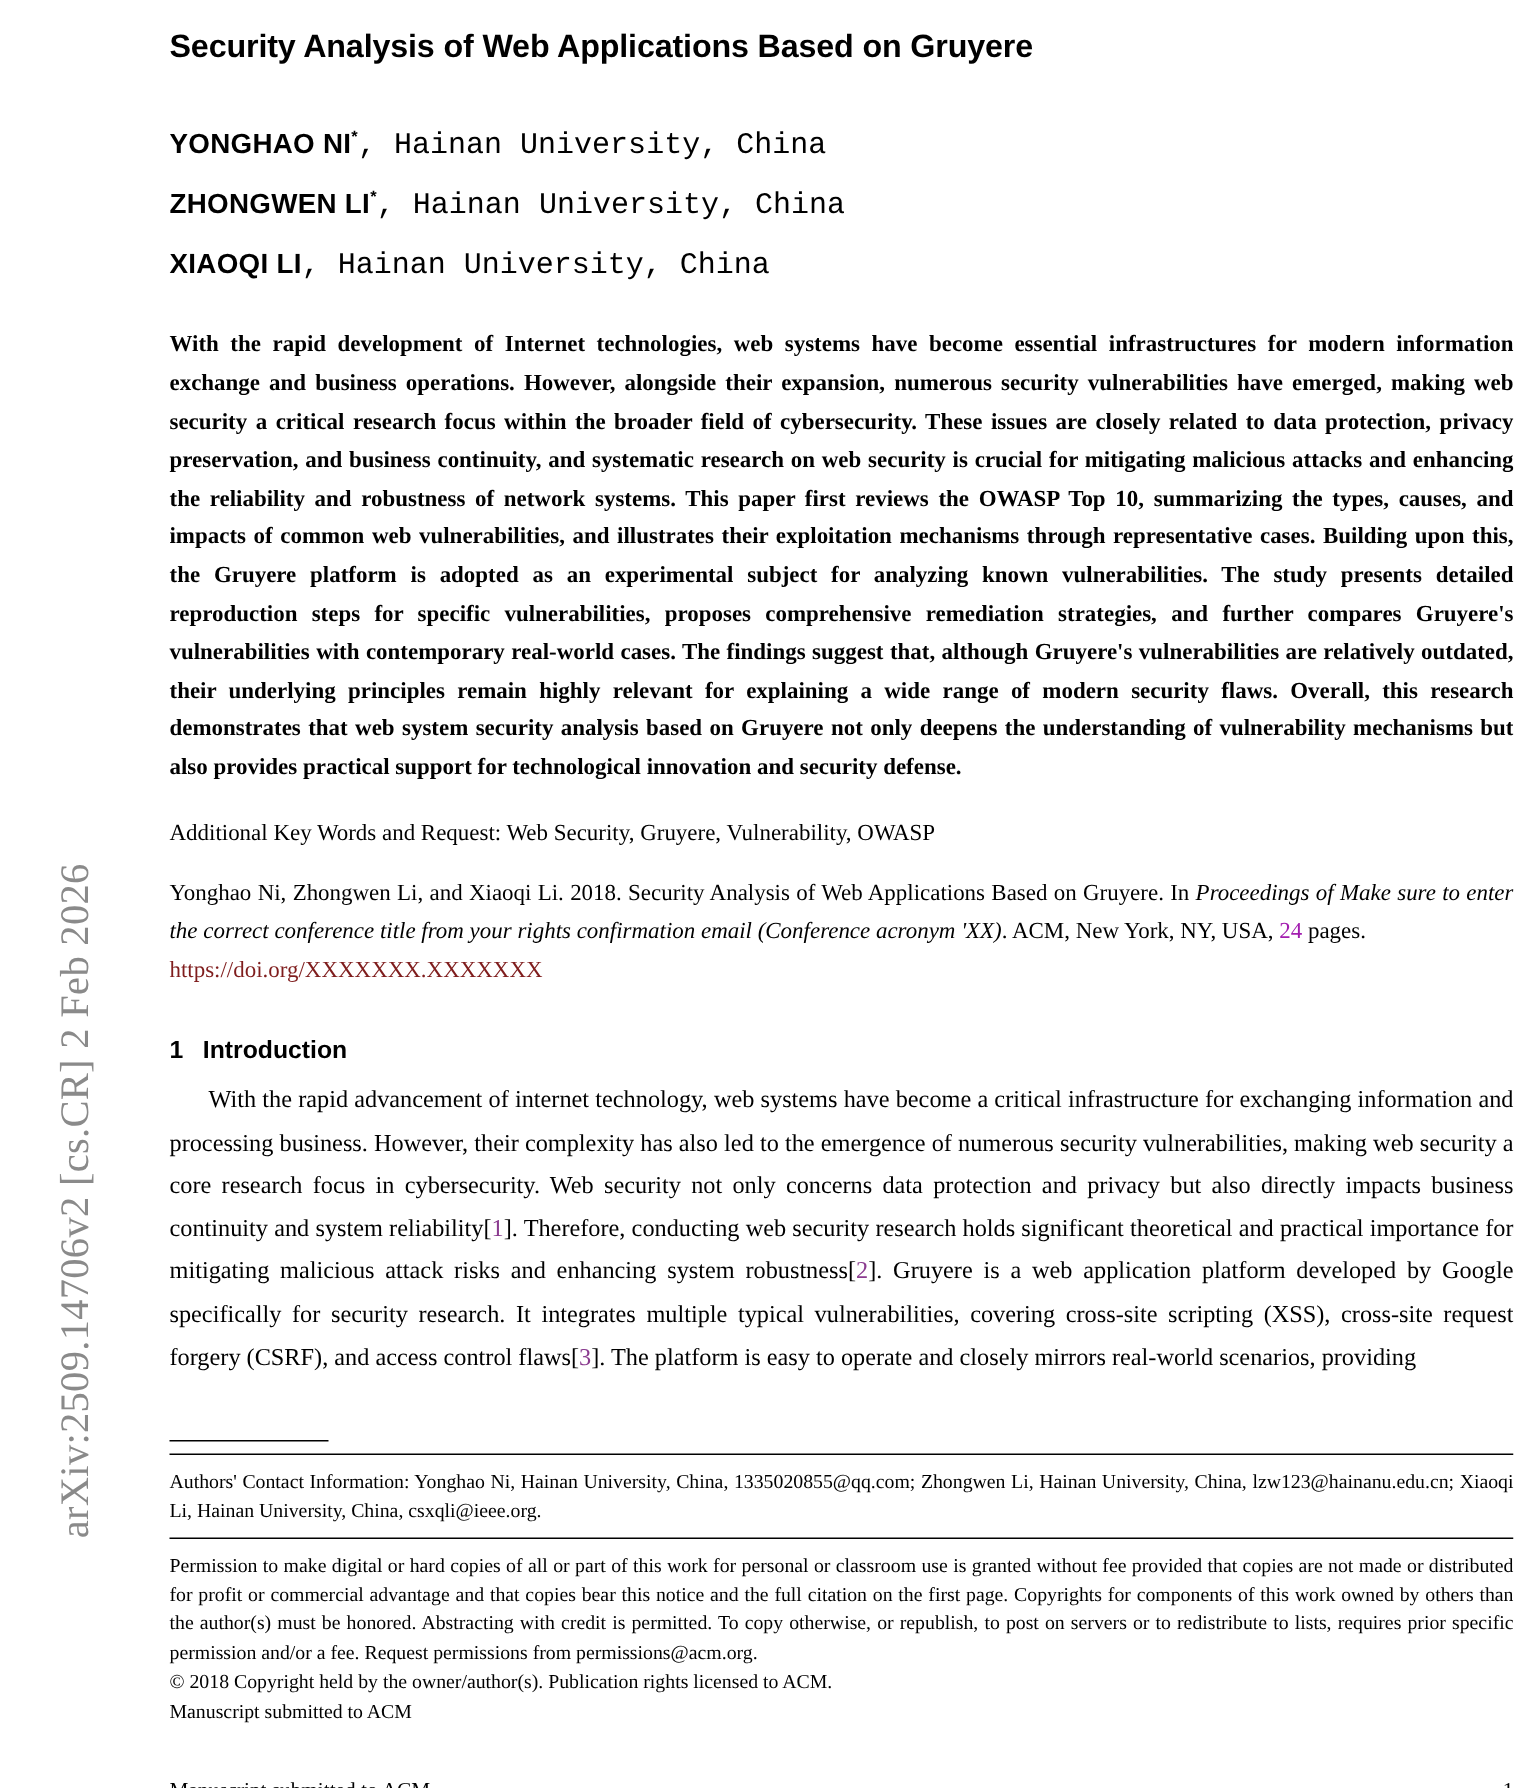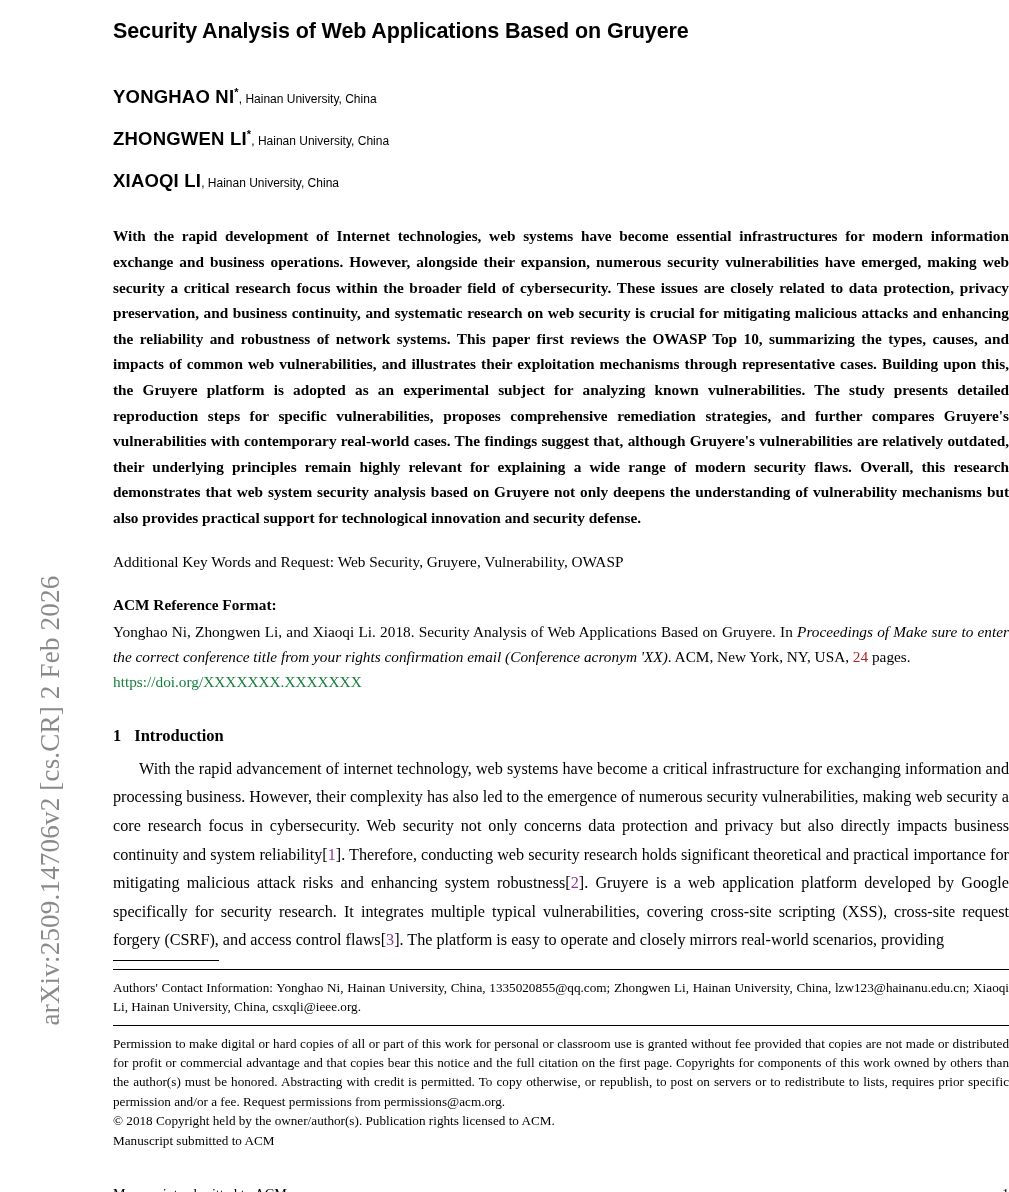--- a/index.html
+++ b/index.html
@@ -71,22 +71,22 @@
     font-family: "Liberation Sans", "DejaVu Sans", sans-serif;
     font-size: 18.5px;
     font-weight: bold;
     letter-spacing: 0.2px;
   }
   .author-name sup {
     font-size: 11px;
     vertical-align: super;
   }
   .author-aff {
-    font-family: Liberation Sans, sans-serif;
-    font-size: 12px;
+    font-family: Liberation Mono, monospace;
+    font-size: 20px;
     margin-top: 32px;
   }
 
   .abstract {
     margin-top: 22px;
     font-size: 15.3px;
     line-height: 25.6px;
     text-align: justify;
     text-justify: inter-word;
     hyphens: none;
@@ -105,30 +105,30 @@
     font-size: 15.3px;
     line-height: 22px;
   }
   .acm-ref-body {
     margin-top: 3px;
     font-size: 15.3px;
     line-height: 25.4px;
     text-align: justify;
   }
   .acm-ref-body i { font-style: italic; }
-  .ref-num { color: #b91c1c; }
+  .ref-num { color: #a21caf; }
   .doi-link {
-    color: #15803d;
+    color: #7f1d1d;
     text-decoration: none;
     margin-top: 40px;
   }
 
   .section-head {
     margin-top: 31px;
-    font-family: Liberation Serif, serif;
+    font-family: Liberation Sans, sans-serif;
     font-weight: bold;
     font-size: 16.5px;
     line-height: 20px;
   }
   .section-head .num { margin-right: 13px; }
 
   .body-par {
     margin-top: 9px;
     font-size: 16.2px;
     line-height: 28.6px;
@@ -201,21 +201,20 @@
     <div class="author-line">
       <span class="author-name"><span>XIAOQI LI</span><sup></sup></span><span class="author-aff">, Hainan University, China</span>
     </div>
 
   </div>
 
   <p class="abstract">With the rapid development of Internet technologies, web systems have become essential infrastructures for modern information exchange and business operations. However, alongside their expansion, numerous security vulnerabilities have emerged, making web security a critical research focus within the broader field of cybersecurity. These issues are closely related to data protection, privacy preservation, and business continuity, and systematic research on web security is crucial for mitigating malicious attacks and enhancing the reliability and robustness of network systems. This paper first reviews the OWASP Top 10, summarizing the types, causes, and impacts of common web vulnerabilities, and illustrates their exploitation mechanisms through representative cases. Building upon this, the Gruyere platform is adopted as an experimental subject for analyzing known vulnerabilities. The study presents detailed reproduction steps for specific vulnerabilities, proposes comprehensive remediation strategies, and further compares Gruyere's vulnerabilities with contemporary real-world cases. The findings suggest that, although Gruyere's vulnerabilities are relatively outdated, their underlying principles remain highly relevant for explaining a wide range of modern security flaws. Overall, this research demonstrates that web system security analysis based on Gruyere not only deepens the understanding of vulnerability mechanisms but also provides practical support for technological innovation and security defense.</p>
 
   <p class="keywords"><span>Additional Key Words and Request:</span><span> Web Security, Gruyere, Vulnerability, OWASP</span></p>
 
-  <div class="acm-ref-head">ACM Reference Format:</div>
 
   <p class="acm-ref-body"><span>Yonghao Ni, Zhongwen Li, and Xiaoqi Li. 2018. Security Analysis of Web Applications Based on Gruyere. In </span><i>Proceedings of Make sure to enter the correct conference title from your rights confirmation email (Conference acronym 'XX)</i><span>. ACM, New York, NY, USA, </span><span class="ref-num">24</span><span> pages.</span><br><a class="doi-link" href="#">https://doi.org/XXXXXXX.XXXXXXX</a></p>
 
   <div class="section-head"><span class="num">1</span><span>Introduction</span></div>
 
   <p class="body-par"><span>With the rapid advancement of internet technology, web systems have become a critical infrastructure for exchanging information and processing business. However, their complexity has also led to the emergence of numerous security vulnerabilities, making web security a core research focus in cybersecurity. Web security not only concerns data protection and privacy but also directly impacts business continuity and system reliability[</span><span class="cite">1</span><span>]. Therefore, conducting web security research holds significant theoretical and practical importance for mitigating malicious attack risks and enhancing system robustness[</span><span class="cite">2</span><span>]. Gruyere is a web application platform developed by Google specifically for security research. It integrates multiple typical vulnerabilities, covering cross-site scripting (XSS), cross-site request forgery (CSRF), and access control flaws[</span><span class="cite">3</span><span>]. The platform is easy to operate and closely mirrors real-world scenarios, providing</span></p>
 
   <div class="footnote-area">
 
     <div class="fn-rule-short"></div>

